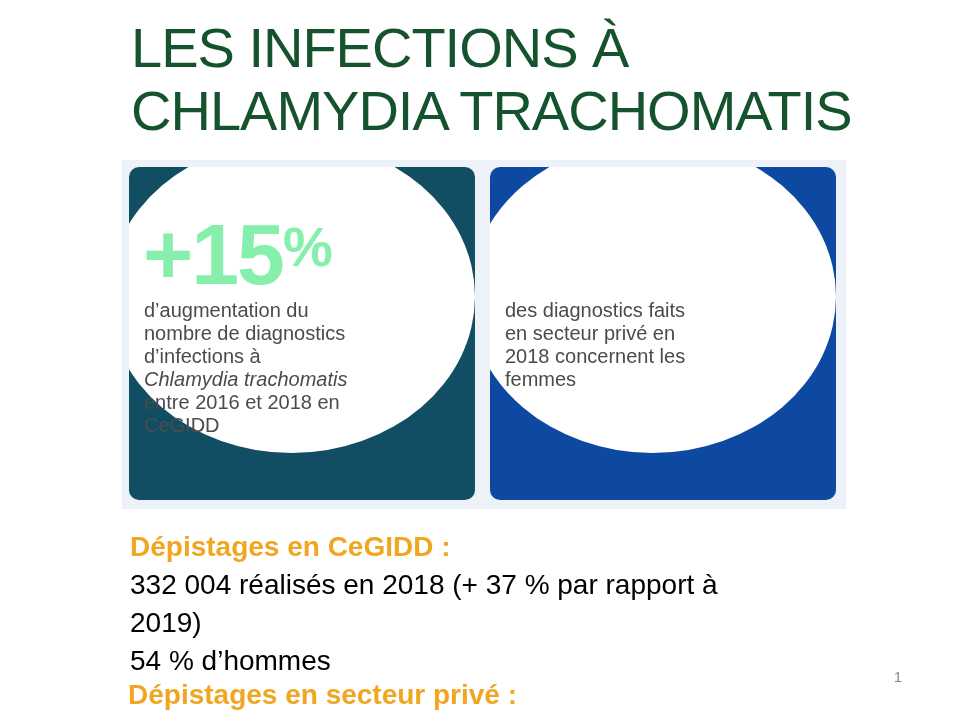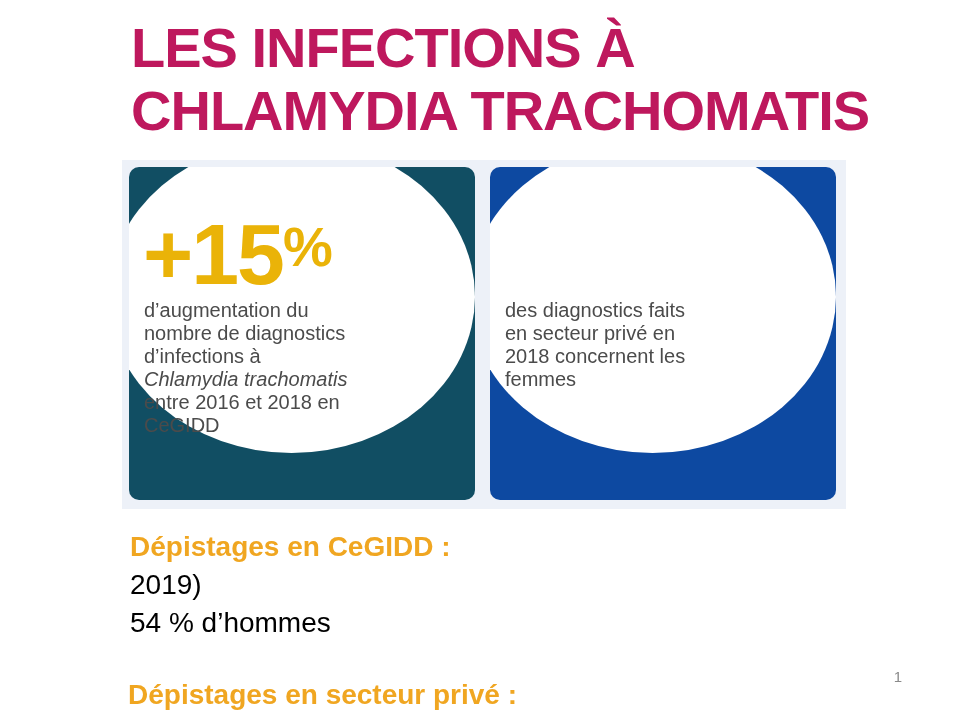--- a/index.html
+++ b/index.html
@@ -4,21 +4,21 @@
 <style>
   html,body { margin:0; padding:0; background:#ffffff; }
   .slide {
     position:relative; width:960px; height:720px; background:#ffffff;
     overflow:hidden; font-family:"Liberation Sans", sans-serif;
   }
 
   
   .title {
     position:absolute; left:131px; top:16px; width:760px;
-    color:#be185d; font-weight:bold; font-size:56px; line-height:63px;
+    color:#14532d; font-weight:normal; font-size:56px; line-height:63px;
     letter-spacing:-1px;
   }
 
   
   .strip {
     position:absolute; left:122px; top:160px; width:724px; height:349px;
     background:#edf1f8; display:flex; gap:15px;
     padding:7px 10px 9px 7px; box-sizing:border-box;
   }
   .card {
@@ -26,21 +26,21 @@
   }
   .card1 { background:#114e63; }
   .card2 { background:#0d49a1; }
   .card3 { background:#41298b; }
   .ellipse {
     position:absolute; left:-6%; top:-8%; width:106%; height:94%;
     background:#ffffff; border-radius:50%;
   }
   .num {
     position:absolute; left:14px; top:44px; z-index:2;
-    color:#eab308; font-weight:bold; font-size:86px; line-height:1;
+    color:#86efac; font-weight:bold; font-size:86px; line-height:1;
     letter-spacing:-2px; white-space:nowrap;
   }
   .num .pct { font-size:56px; letter-spacing:0; vertical-align:18px; }
   .desc {
     position:absolute; left:15px; top:132px; width:205px; z-index:2;
     margin:0; color:#4b4b4b; font-size:20px; line-height:23px;
   }
   .desc i { font-style:italic; }
 
   
@@ -76,20 +76,21 @@
     <div class="card card2">
       <div class="ellipse"></div>
       <p class="desc"><span>des diagnostics faits en secteur privé en 2018 concernent les femmes</span><i></i><span></span></p>
     </div>
 
 
   </div>
 
   <div class="stats stats-a">
     <div class="orange-head">Dépistages en CeGIDD :</div>
+    <div class="body-line">332 004 réalisés en 2018 (+ 37 % par rapport à</div>
     <div class="body-line">2019)</div>
     <div class="body-line">54 % d’hommes</div>
   </div>
 
   <div class="stats stats-b">
     <div class="orange-head">Dépistages en secteur privé :</div>
   </div>
 
   <div class="page-num">1</div>
 

